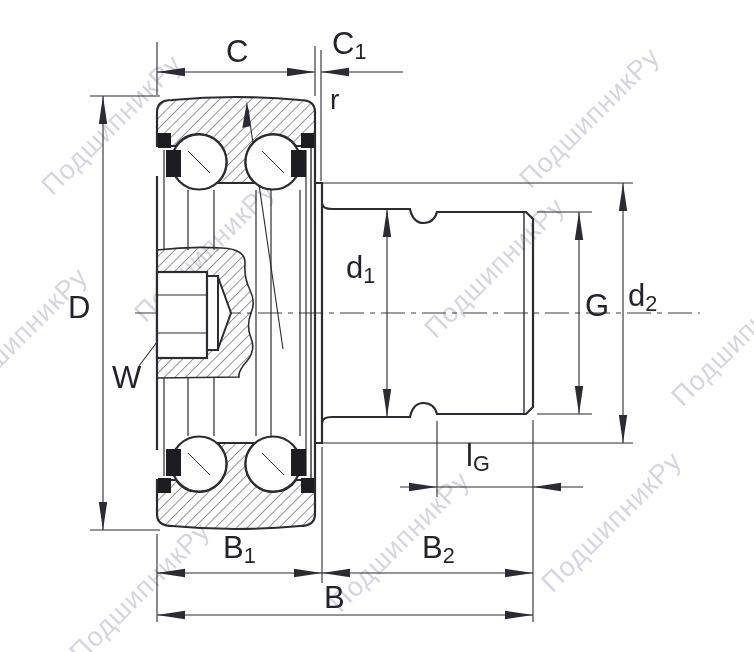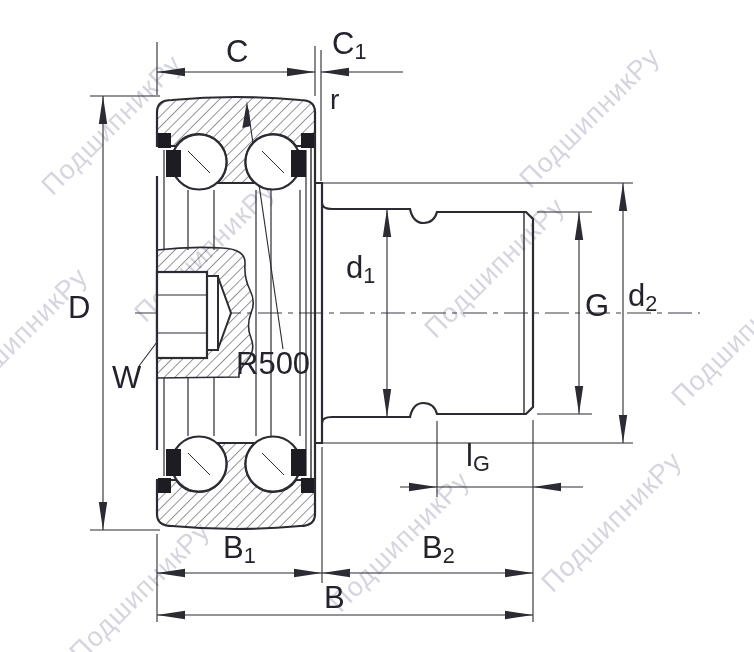--- a/index.html
+++ b/index.html
@@ -159,21 +159,20 @@
       <rect x="301" y="478" width="13" height="15"></rect>
         <rect x="291" y="449" width="15" height="27"></rect>
     </g>
   </svg>
 
   <span class="dim-label" style="left:226px;top:36px"><span>C</span><sub></sub></span>
   <span class="dim-label" style="left:332px;top:28px"><span>C</span><sub>1</sub></span>
   <span class="dim-label small-label" style="left:330px;top:86px"><span>r</span><sub></sub></span>
   <span class="dim-label" style="left:68px;top:292px"><span>D</span><sub></sub></span>
   <span class="dim-label" style="left:112px;top:362px"><span>W</span><sub></sub></span>
-  <span class="dim-label" style="left:236px;top:348px"><span>R500</span><sub></sub></span>
   <span class="dim-label" style="left:346px;top:252px"><span>d</span><sub>1</sub></span>
   <span class="dim-label" style="left:585px;top:290px"><span>G</span><sub></sub></span>
   <span class="dim-label" style="left:628px;top:280px"><span>d</span><sub>2</sub></span>
   <span class="dim-label" style="left:466px;top:440px"><span>l</span><sub>G</sub></span>
   <span class="dim-label" style="left:223px;top:532px"><span>B</span><sub>1</sub></span>
   <span class="dim-label" style="left:422px;top:532px"><span>B</span><sub>2</sub></span>
   <span class="dim-label" style="left:324px;top:582px"><span>B</span><sub></sub></span>
 
 </div>
 

